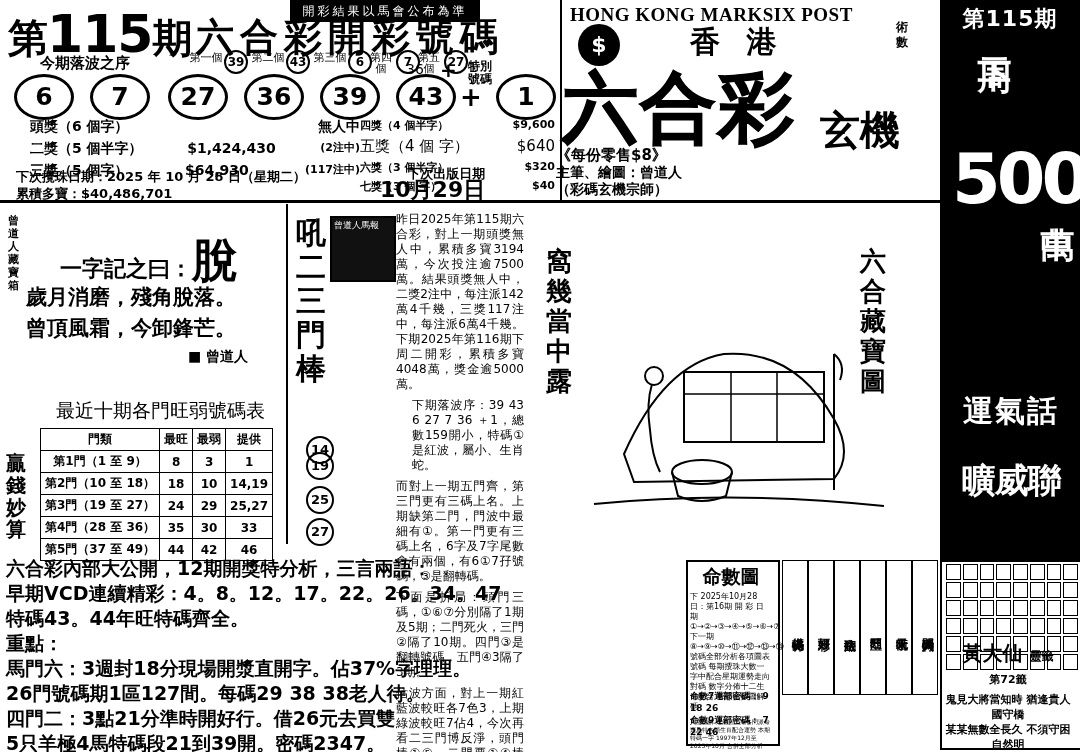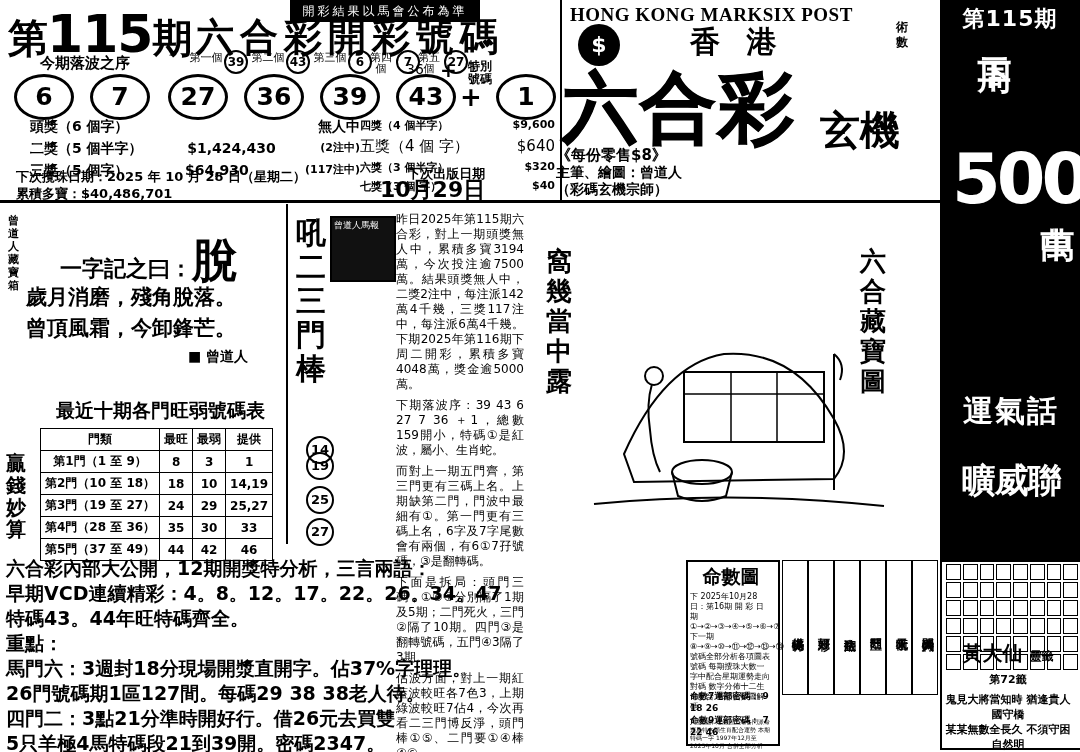--- a/index.html
+++ b/index.html
@@ -42,21 +42,21 @@
   #rstrip-5000{left:952px;top:148px;width:120px;color:#fff;font-size:70px;font-weight:bold;line-height:62px;letter-spacing:-4px;}
   #rstrip-zhong{left:1040px;top:200px;color:#fff;font-size:34px;font-weight:bold;writing-mode:vertical-rl;line-height:36px;}
   #rstrip-luck{left:948px;top:394px;width:126px;color:#fff;font-size:30px;font-weight:bold;text-align:center;letter-spacing:2px;line-height:34px;}
   #rstrip-talk{left:948px;top:460px;width:126px;color:#fff;font-size:34px;font-weight:bold;text-align:center;letter-spacing:-1px;line-height:40px;}
   
   #leftcol{left:0;top:204px;width:286px;height:340px;border-right:2px solid #000;}
   #riddle{left:60px;top:230px;font-size:26px;font-weight:bold;}
   #riddle .tuo{font-size:46px;}
   #poem{left:26px;top:282px;font-size:21px;font-weight:bold;line-height:31px;}
   #poem-sign{left:188px;top:348px;font-size:14px;font-weight:bold;}
-  #table-title{left:56px;top:398px;font-size:19px;font-weight:bold;}
+  #table-title{left:56px;top:398px;font-size:19px;font-weight:normal;}
   #hot-table{left:40px;top:428px;border-collapse:collapse;font-size:12px;}
   #hot-table th,#hot-table td{border:1px solid #000;padding:2px 4px;text-align:center;font-weight:bold;white-space:nowrap;}
   #miaosuan{left:6px;top:452px;font-size:20px;font-weight:bold;line-height:22px;width:26px;}
   #chest{left:8px;top:214px;font-size:11px;line-height:13px;font-weight:bold;}
   
   #centcol{left:290px;top:204px;width:240px;height:340px;}
   #hou-title{left:296px;top:216px;font-size:30px;font-weight:bold;line-height:34px;width:34px;}
   #news{left:396px;top:212px;width:128px;font-size:12px;line-height:15px;text-align:justify;}
   .circnum{position:absolute;width:24px;height:24px;border:2px solid #000;border-radius:50%;font-size:13px;font-weight:bold;text-align:center;line-height:24px;}
   #cent-icon{left:330px;top:216px;width:58px;height:58px;border:2px solid #000;background:#111;color:#fff;font-size:9px;line-height:11px;padding:2px;}
@@ -242,21 +242,21 @@
         <td>46</td>
       </tr>
     </tbody>
   </table>
 
   <div class="abs" id="centcol"></div>
   <div class="abs" id="hou-title">吼二三門棒</div>
   <div class="abs" id="cent-icon">曾道人馬報</div>
   <div class="abs" id="news">
     <p style="margin:0 0 6px 0;">昨日2025年第115期六合彩，對上一期頭獎無人中，累積多寶3194萬，今次投注逾7500萬。結果頭獎無人中，二獎2注中，每注派142萬4千幾，三獎117注中，每注派6萬4千幾。下期2025年第116期下周二開彩，累積多寶4048萬，獎金逾5000萬。</p>
-    <p style="margin:0 0 6px 0;">下期落波序：39 43 6 27 7 36 ＋1，總數159開小，特碼①是紅波，屬小、生肖蛇。</p>
+    <p style="margin:0 0 6px 16px;">下期落波序：39 43 6 27 7 36 ＋1，總數159開小，特碼①是紅波，屬小、生肖蛇。</p>
     <p style="margin:0 0 6px 0;">而對上一期五門齊，第三門更有三碼上名。上期缺第二門，門波中最細有①。第一門更有三碼上名，6字及7字尾數會有兩個，有6①7孖號碼，③是翻轉碼。</p>
     <p style="margin:0 0 6px 0;">下面是拆局：頭門三碼，①⑥⑦分別隔了1期及5期；二門死火，三門②隔了10期。四門③是翻轉號碼，五門④3隔了3期。</p>
     <p style="margin:0 0 6px 0;">估波方面，對上一期紅藍波較旺各7色3，上期綠波較旺7佔4，今次再看二三門博反淨，頭門棒①⑤、二門要①④棒④⑥。</p>
 
   </div>
   <div class="circnum" style="left:306px;top:436px;">14</div>
   <div class="circnum" style="left:306px;top:452px;">19</div>
   <div class="circnum" style="left:306px;top:486px;">25</div>
   <div class="circnum" style="left:306px;top:518px;">27</div>
 

